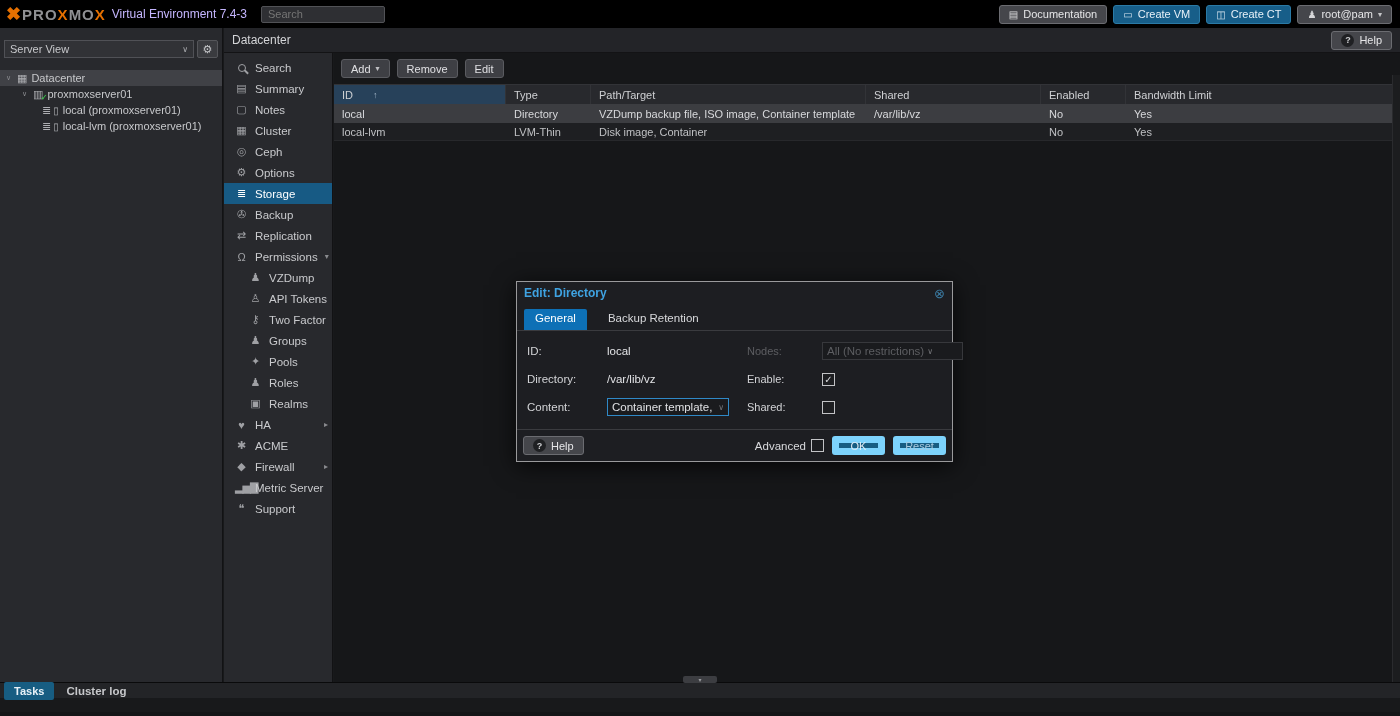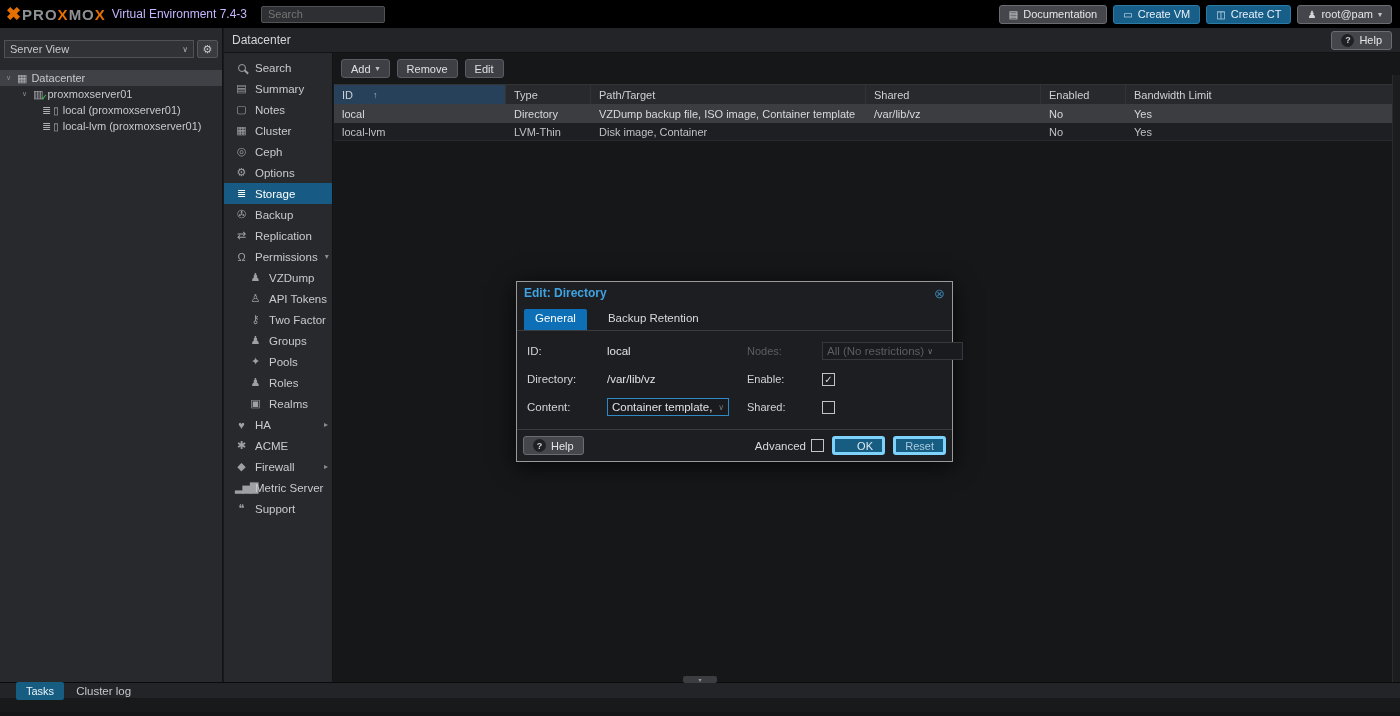--- a/index.html
+++ b/index.html
@@ -55,21 +55,21 @@
   .grid-head { height:21px; background:#28292d; border-top:1px solid #323337; border-bottom:1px solid #3c3d41; }
   .gh { font-size:11px; color:#cfd0d3; padding-left:8px; height:100%; display:flex; align-items:center; gap:20px; border-right:1px solid #323337; cursor:pointer; }
   .gh.sorted { background:#27415a; }
   .sort-arrow { font-size:9px; color:#9fb4c6; }
   .grid-row { height:18px; font-size:11px; cursor:pointer; }
   .grid-row .gc { padding-left:8px; overflow:hidden; white-space:nowrap; text-overflow:ellipsis; }
   .row-sel { background:#3c3d41; color:#d8d9dc; }
   .row-alt { background:#1e1f22; color:#bfc0c3; border-bottom:1px solid #27282b; }
   .vscroll { position:absolute; right:0; top:22px; width:8px; height:607px; background:#1c1d1f; border-left:1px solid #2a2b2e; }
   
-  .bottom { position:absolute; left:0; top:682px; width:1400px; height:16px; background:#232427; border-top:1px solid #0a0a0b; display:flex; align-items:center; padding-left:16px; gap:12px; z-index:6; }
+  .bottom { position:absolute; left:0; top:682px; width:1400px; height:16px; background:#232427; border-top:1px solid #0a0a0b; display:flex; align-items:center; padding-left:4px; gap:12px; z-index:6;font-weight:bold; }
   .tab-tasks { background:#175d82; color:#e8f1f7; padding:3px 10px; border-radius:2px; font-size:11px; cursor:pointer; }
   .tab-clog { color:#c6c7ca; font-size:11.5px; cursor:pointer; }
   .bstrip { position:absolute; left:0; top:712px; width:1400px; height:4px; background:#141517; }
   .splitter { position:absolute; left:683px; top:676px; width:34px; height:7px; background:#3c3d41; border-radius:2px; z-index:7; display:flex; align-items:center; justify-content:center; color:#9a9b9f; font-size:6px; cursor:pointer; }
   
   .dialog { position:absolute; left:480px; top:281px; width:437px; background:#1d1e22; border:1px solid #9a9a9c; box-shadow:0 4px 22px rgba(0,0,0,.75); z-index:30;margin-left:36px; }
   .dlg-title { height:22px; display:flex; align-items:center; padding:0 7px; }
   .dlg-title .t { color:#3fa3e2; font-size:12px; font-weight:bold; }
   .dlg-close { margin-left:auto; color:#3c7fa8; font-size:13px; cursor:pointer; line-height:13px; }
   .dlg-tabs { display:flex; gap:10px; padding:5px 7px 0 7px; border-bottom:1px solid #3a3b3f; height:27px; }
@@ -82,21 +82,21 @@
   .fval { font-size:11.5px; color:#e2e3e6; }
   .dis { color:#5d5e62 !important; }
   .combo { display:flex; align-items:center; height:18px; background:#1a1b1e; font-size:11.5px; padding:0 4px; cursor:pointer; overflow:hidden; white-space:nowrap; }
   .combo-content { width:122px; border:1px solid #2f89c7; color:#dfe0e3; }
   .combo-nodes { width:141px; border:1px solid #37383c; color:#5d5e62; cursor:default; }
   .combo .cv { overflow:hidden; white-space:nowrap; }
   .combo .caret { font-size:8px; color:#8a8b8f; margin-left:3px; }
   .cbx { width:13px; height:13px; border:1px solid #c2c3c6; background:#1d1e21; display:inline-flex; align-items:center; justify-content:center; font-size:10px; color:#d8d9dc; cursor:pointer; }
   .dlg-footer { border-top:1px solid #3a3b3f; display:flex; align-items:center; padding:6px 6px; gap:8px; }
   .adv { margin-left:auto; display:flex; align-items:center; gap:5px; font-size:11.5px; color:#d8d9dc; }
-  .btn-dlg { background:#175d82; border:3px solid #7dd3fc; color:#dfeaf2; width:53px; justify-content:flex-end; }
+  .btn-dlg { background:#175d82; border:7px solid #7dd3fc; color:#dfeaf2; width:53px; justify-content:center; }
   .btn-dlg.reset { color:#a9cade; }
   .qicon { width:13px; height:13px; border-radius:50%; background:#1f2023; color:#cfd0d3; font-size:9px; display:inline-flex; align-items:center; justify-content:center; font-weight:bold; flex:none; }
   .hdr .btn, .bottom .btn { flex:none; }
   .hdr-help { margin-left:auto; }
 </style>
 </head>
 <body>
 
 <div class="app">
 

